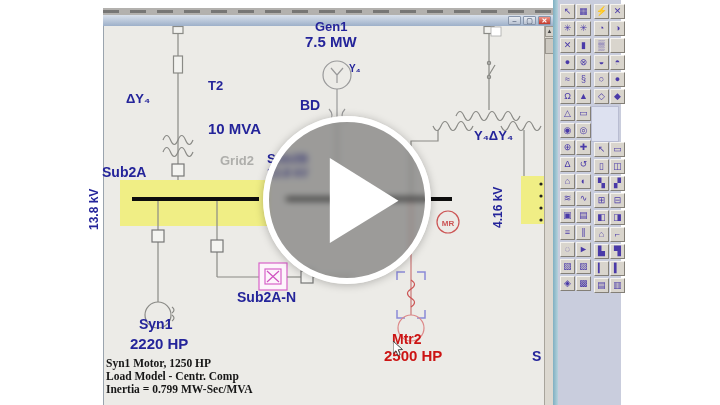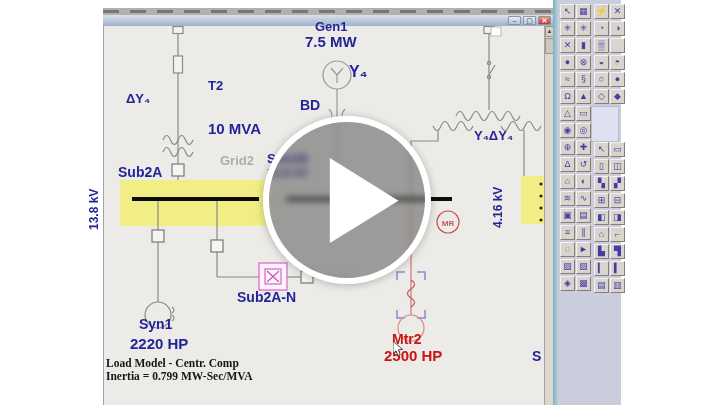--- a/index.html
+++ b/index.html
@@ -28,21 +28,21 @@
   
   .vscroll{position:absolute;left:440px;top:0;width:10px;height:379px;background:#dcd8d0;
     border-left:1px solid #a8a49c;box-sizing:border-box;}
   .vscroll .arrow{position:absolute;left:0;top:0;width:9px;height:11px;background:#d4d0c8;
     border:1px solid #9a968e;box-sizing:border-box;font-size:6px;line-height:9px;text-align:center;color:#444;}
   .vscroll .thumb{position:absolute;left:0;top:12px;width:9px;height:16px;background:#ccc8c0;
     border:1px solid #9a968e;box-sizing:border-box;}
 
   
   .dlabel{position:absolute;font-weight:bold;color:#24249a;white-space:nowrap;}
-  .sz13{font-size:13px;} .sz14{font-size:14px;} .sz15{font-size:15px;} .sz11{font-size:16px;} .sz12{font-size:12px;}
+  .sz13{font-size:13px;} .sz14{font-size:14px;} .sz15{font-size:15px;} .sz11{font-size:10px;} .sz12{font-size:12px;}
   .graylab{color:#aeaeab;}
   .redlab{color:#cc1414;}
   .vlabel{position:absolute;transform:rotate(-90deg);transform-origin:left bottom;
     font-weight:bold;font-size:12px;color:#24249a;white-space:nowrap;}
 
   .annotation{position:absolute;left:106px;top:357px;font-family:"Liberation Serif",serif;
     font-weight:bold;font-size:11.5px;line-height:13px;color:#161616;white-space:nowrap;}
 
   
   .frame-edge{position:absolute;left:553px;top:0;width:5px;height:405px;
@@ -182,32 +182,33 @@
   <div class="dlabel sz13" style="left:315px;top:19px;">Gen1</div>
   <div class="dlabel sz15" style="left:305px;top:33px;">7.5 MW</div>
   <div class="dlabel sz11" style="left:349px;top:63px;">Y₄</div>
   <div class="dlabel sz13" style="left:208px;top:78px;">T2</div>
   <div class="dlabel sz15" style="left:208px;top:96px;margin-top:24px;">10 MVA</div>
   <div class="dlabel sz13" style="left:126px;top:91px;">ΔY₄</div>
   <div class="dlabel sz14" style="left:300px;top:97px;">BD</div>
   <div class="dlabel sz13 graylab" style="left:220px;top:153px;">Grid2</div>
   <div class="dlabel sz13" style="left:267px;top:151px;">Sub2B</div>
   <div class="dlabel sz12" style="left:267px;top:166px;">13.8 kV</div>
-  <div class="dlabel sz14" style="left:118px;top:164px;">Sub2A</div>
+  <div class="dlabel sz14" style="left:102px;top:164px;">Sub2A</div>
   <div class="vlabel" style="left:101px;top:216px;">13.8 kV</div>
   <div class="dlabel sz13" style="left:474px;top:128px;">Y₄ΔY₄</div>
   <div class="vlabel" style="left:505px;top:214px;">4.16 kV</div>
   <div class="dlabel sz14" style="left:237px;top:289px;">Sub2A-N</div>
   <div class="dlabel sz14" style="left:139px;top:316px;">Syn1</div>
   <div class="dlabel sz15" style="left:130px;top:335px;">2220 HP</div>
   <div class="dlabel sz14 redlab" style="left:392px;top:331px;">Mtr2</div>
   <div class="dlabel sz15 redlab" style="left:384px;top:347px;">2500 HP</div>
   <div class="dlabel sz14" style="left:532px;top:348px;">S</div>
 
   <div class="annotation">
+    <div>Syn1 Motor, 1250 HP</div>
     <div>Load Model - Centr. Comp</div>
     <div>Inertia = 0.799 MW-Sec/MVA</div>
   </div>
 
   <div class="frame-edge"></div>
   <div class="tool-panel">
     <div class="toolgrid" style="left:2px;top:4px;">
         <div class="tbtn">
           <span class="tglyph">↖</span>
         </div>

